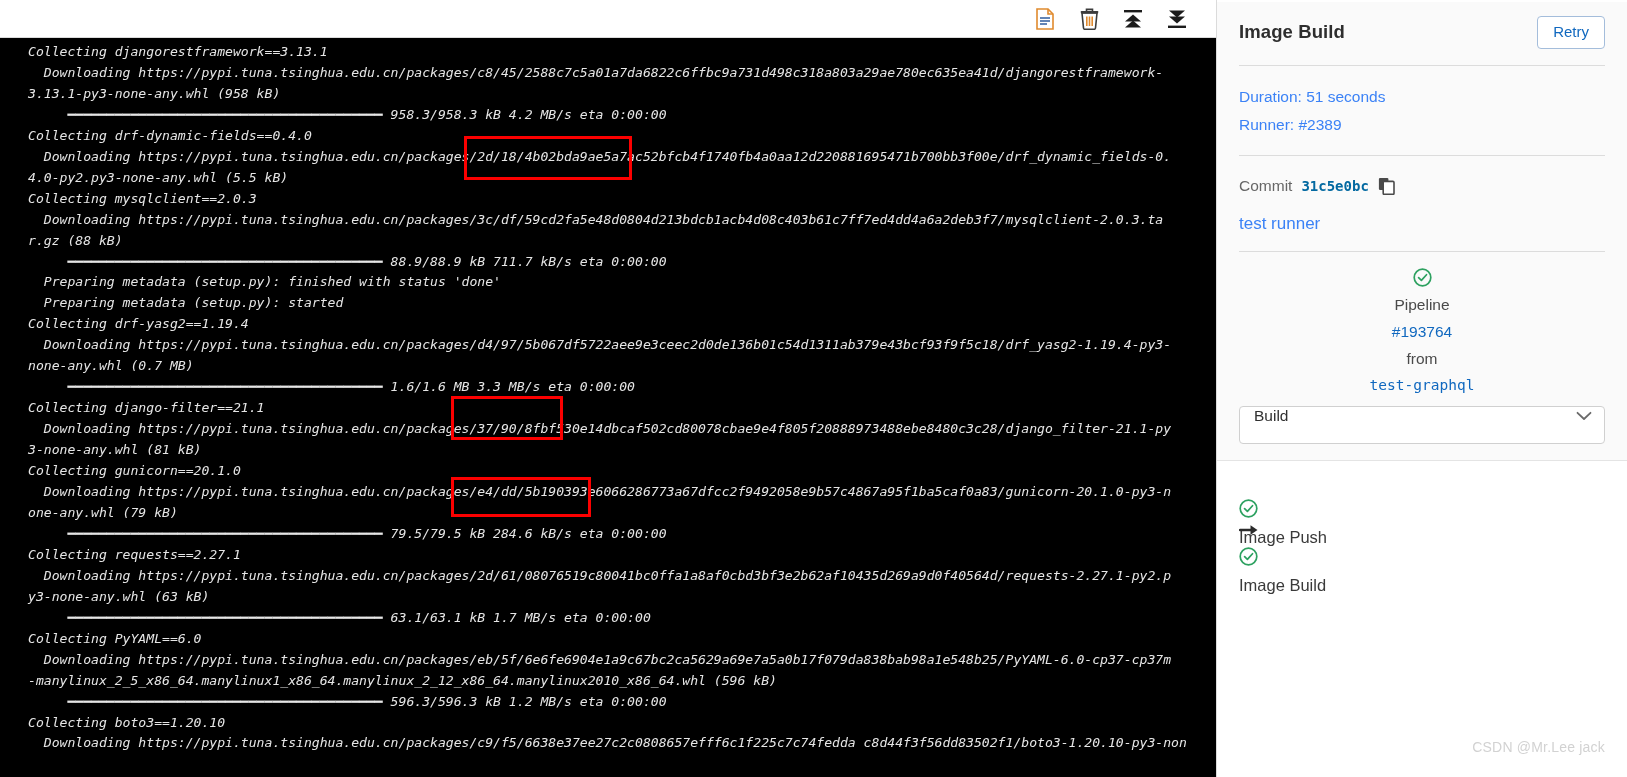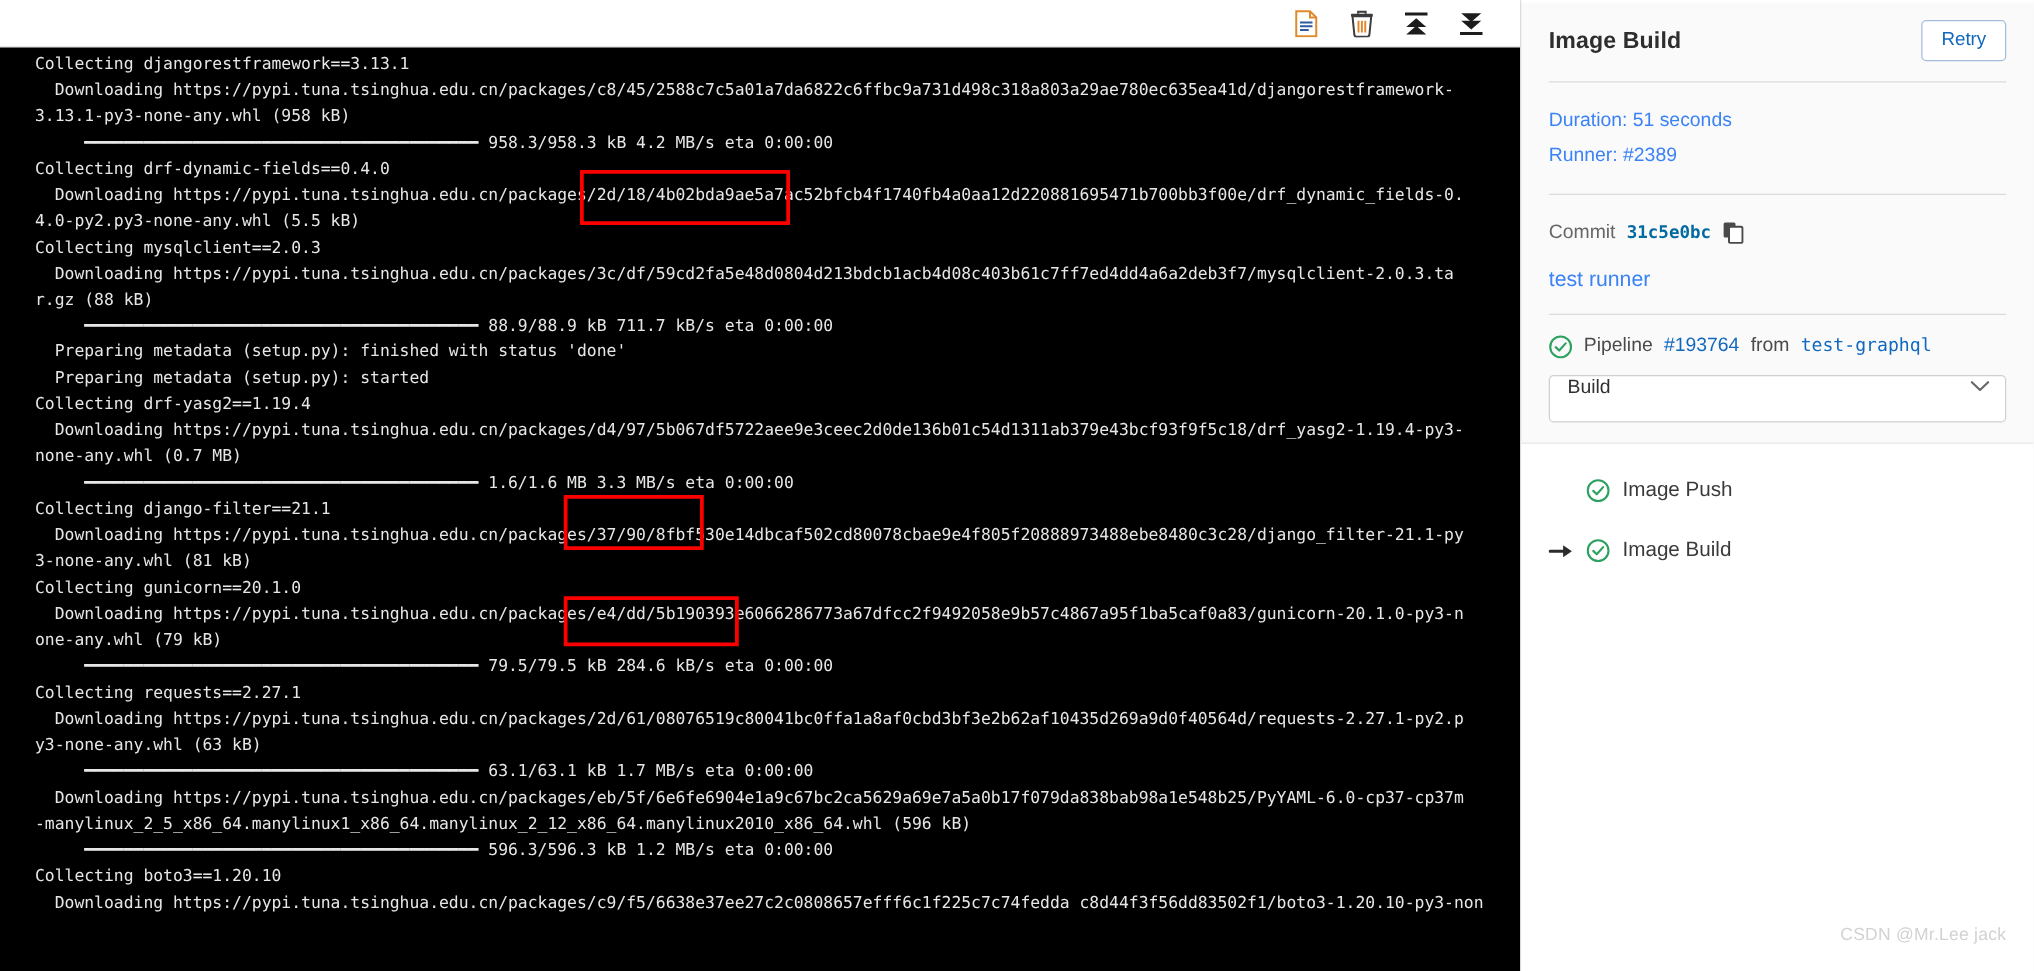--- a/index.html
+++ b/index.html
@@ -52,20 +52,21 @@
     flex: 1 1 auto;
     background: #000000;
     overflow: hidden;
     padding: 4px 0 0 0;
   }
   .log-scroll {
     position: absolute;
     inset: 0;
     overflow: hidden;
     padding: 4px 14px 0 28px;
+    font-style: italic;
   }
   .log-line {
     font-family: "DejaVu Sans Mono", "Liberation Mono", monospace;
     font-size: 13.1px;
     line-height: 20.95px;
     color: #e6e6e6;
     white-space: pre;
     letter-spacing: 0px;
     margin: 0;
   }
@@ -149,20 +150,21 @@
     line-height: 22px;
   }
   .sb-pipeline-row {
     display: flex;
     align-items: center;
     gap: 9px;
     font-size: 15.5px;
     color: #4a4a4a;
     white-space: nowrap;
     margin-bottom: 13px;
+    flex-direction: column;
   }
   .link-blue { color: #1068bf; cursor: pointer; }
   .mono-blue {
     font-family: "DejaVu Sans Mono", "Liberation Mono", monospace;
     font-size: 14.5px;
     color: #1068bf;
     cursor: pointer;
   }
   .stage-select {
     width: 100%;
@@ -179,26 +181,26 @@
     cursor: pointer;
   }
   .jobs-list {
     border-top: 1px solid #e4e4e4;
     background: #ffffff;
     flex: 1 1 auto;
     padding-top: 14px;
   }
   .job-row {
     display: flex;
-    align-items: center;
     height: 48px;
     padding-left: 22px;
     gap: 10px;
     cursor: pointer;
     position: relative;
+    flex-direction: column;
   }
   .job-row .arrow {
     width: 20px;
     display: flex; align-items: center; justify-content: center;
     color: #3a3a3a;
     font-size: 17px;
     line-height: 1;
   }
   .job-row .arrow.hidden { visibility: hidden; }
   .job-label {
@@ -297,20 +299,21 @@
           <div class="log-line">  Downloading https://pypi.tuna.tsinghua.edu.cn/packages/37/90/8fbf530e14dbcaf502cd80078cbae9e4f805f20888973488ebe8480c3c28/django_filter-21.1-py</div>
           <div class="log-line">3-none-any.whl (81 kB)</div>
           <div class="log-line">Collecting gunicorn==20.1.0</div>
           <div class="log-line">  Downloading https://pypi.tuna.tsinghua.edu.cn/packages/e4/dd/5b190393e6066286773a67dfcc2f9492058e9b57c4867a95f1ba5caf0a83/gunicorn-20.1.0-py3-n</div>
           <div class="log-line">one-any.whl (79 kB)</div>
           <div class="log-line">     ━━━━━━━━━━━━━━━━━━━━━━━━━━━━━━━━━━━━━━━━ 79.5/79.5 kB 284.6 kB/s eta 0:00:00</div>
           <div class="log-line">Collecting requests==2.27.1</div>
           <div class="log-line">  Downloading https://pypi.tuna.tsinghua.edu.cn/packages/2d/61/08076519c80041bc0ffa1a8af0cbd3bf3e2b62af10435d269a9d0f40564d/requests-2.27.1-py2.p</div>
           <div class="log-line">y3-none-any.whl (63 kB)</div>
           <div class="log-line">     ━━━━━━━━━━━━━━━━━━━━━━━━━━━━━━━━━━━━━━━━ 63.1/63.1 kB 1.7 MB/s eta 0:00:00</div>
+          <div class="log-line">Collecting PyYAML==6.0</div>
           <div class="log-line">  Downloading https://pypi.tuna.tsinghua.edu.cn/packages/eb/5f/6e6fe6904e1a9c67bc2ca5629a69e7a5a0b17f079da838bab98a1e548b25/PyYAML-6.0-cp37-cp37m</div>
           <div class="log-line">-manylinux_2_5_x86_64.manylinux1_x86_64.manylinux_2_12_x86_64.manylinux2010_x86_64.whl (596 kB)</div>
           <div class="log-line">     ━━━━━━━━━━━━━━━━━━━━━━━━━━━━━━━━━━━━━━━━ 596.3/596.3 kB 1.2 MB/s eta 0:00:00</div>
           <div class="log-line">Collecting boto3==1.20.10</div>
           <div class="log-line">  Downloading https://pypi.tuna.tsinghua.edu.cn/packages/c9/f5/6638e37ee27c2c0808657efff6c1f225c7c74fedda c8d44f3f56dd83502f1/boto3-1.20.10-py3-non</div>
         </div>
       <div id="anno-layer">
           <div class="anno" style="left: 464px; top: 98px; width: 168px; height: 44px;"></div>
           <div class="anno" style="left: 451px; top: 358px; width: 112px; height: 44px;"></div>
           <div class="anno" style="left: 451px; top: 439px; width: 140px; height: 40px;"></div>

